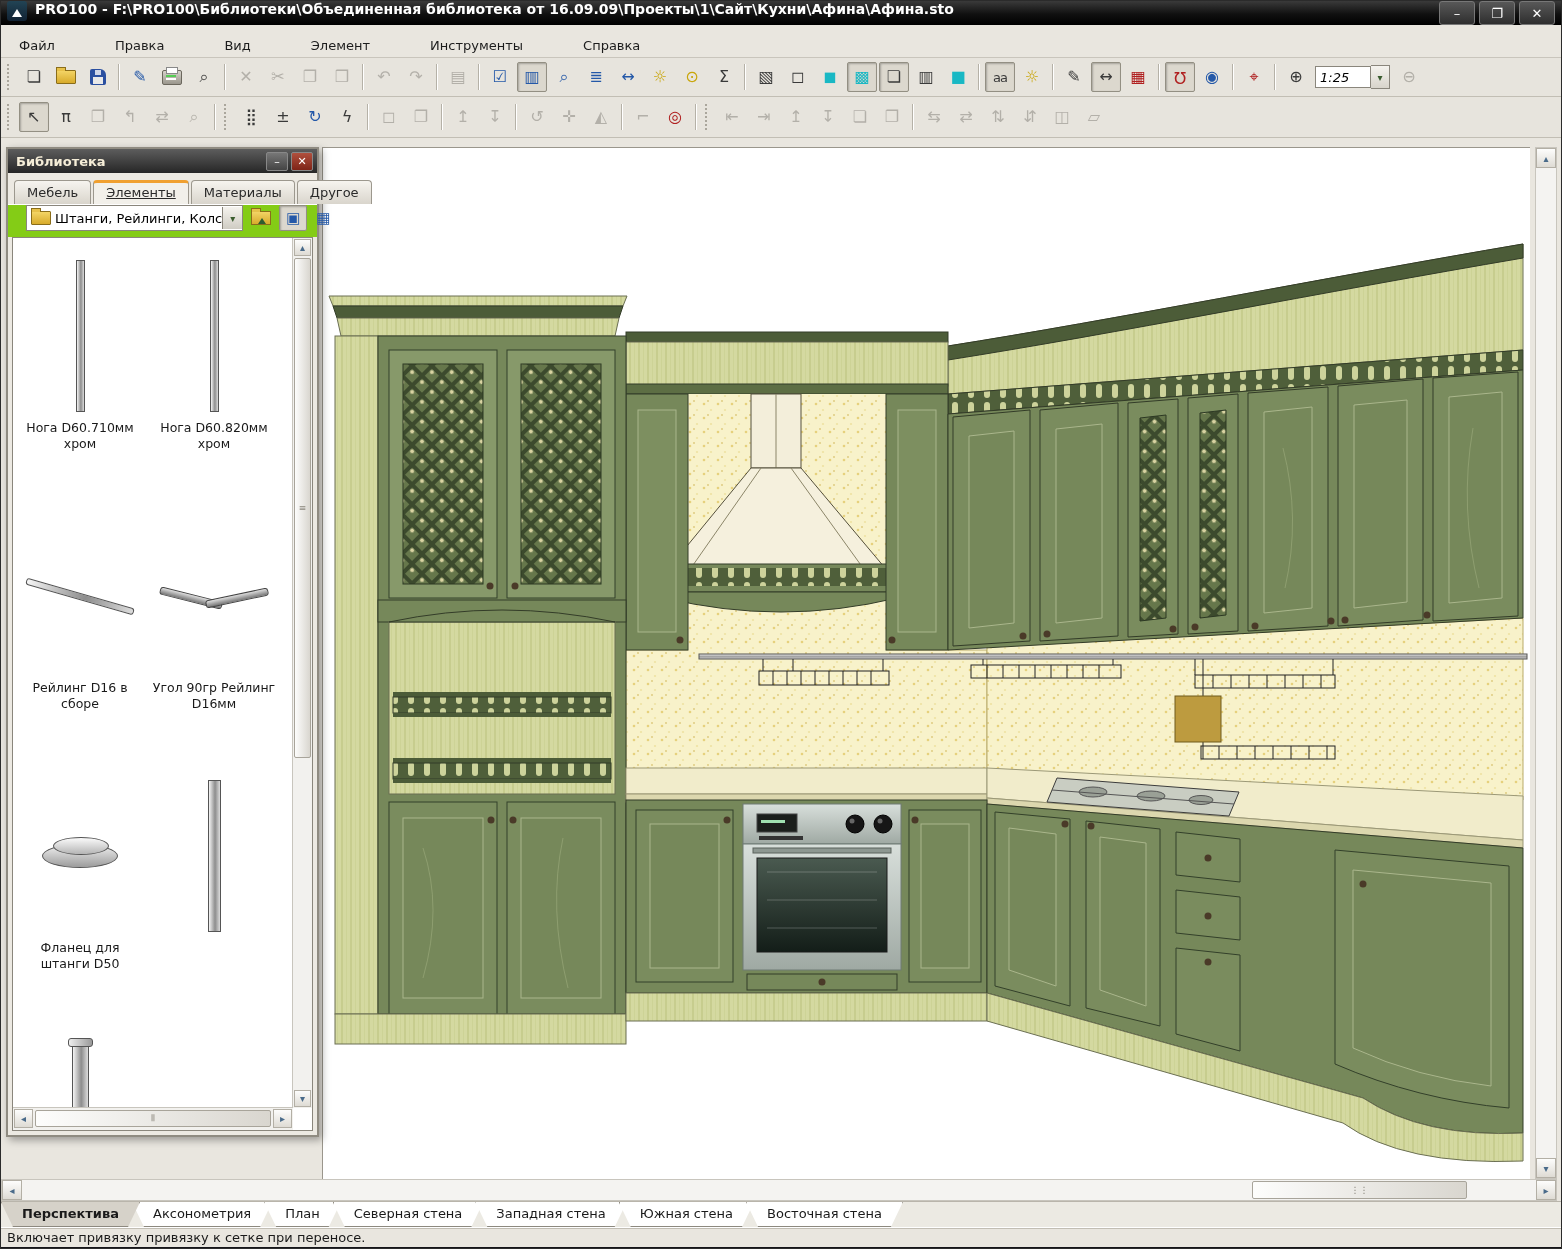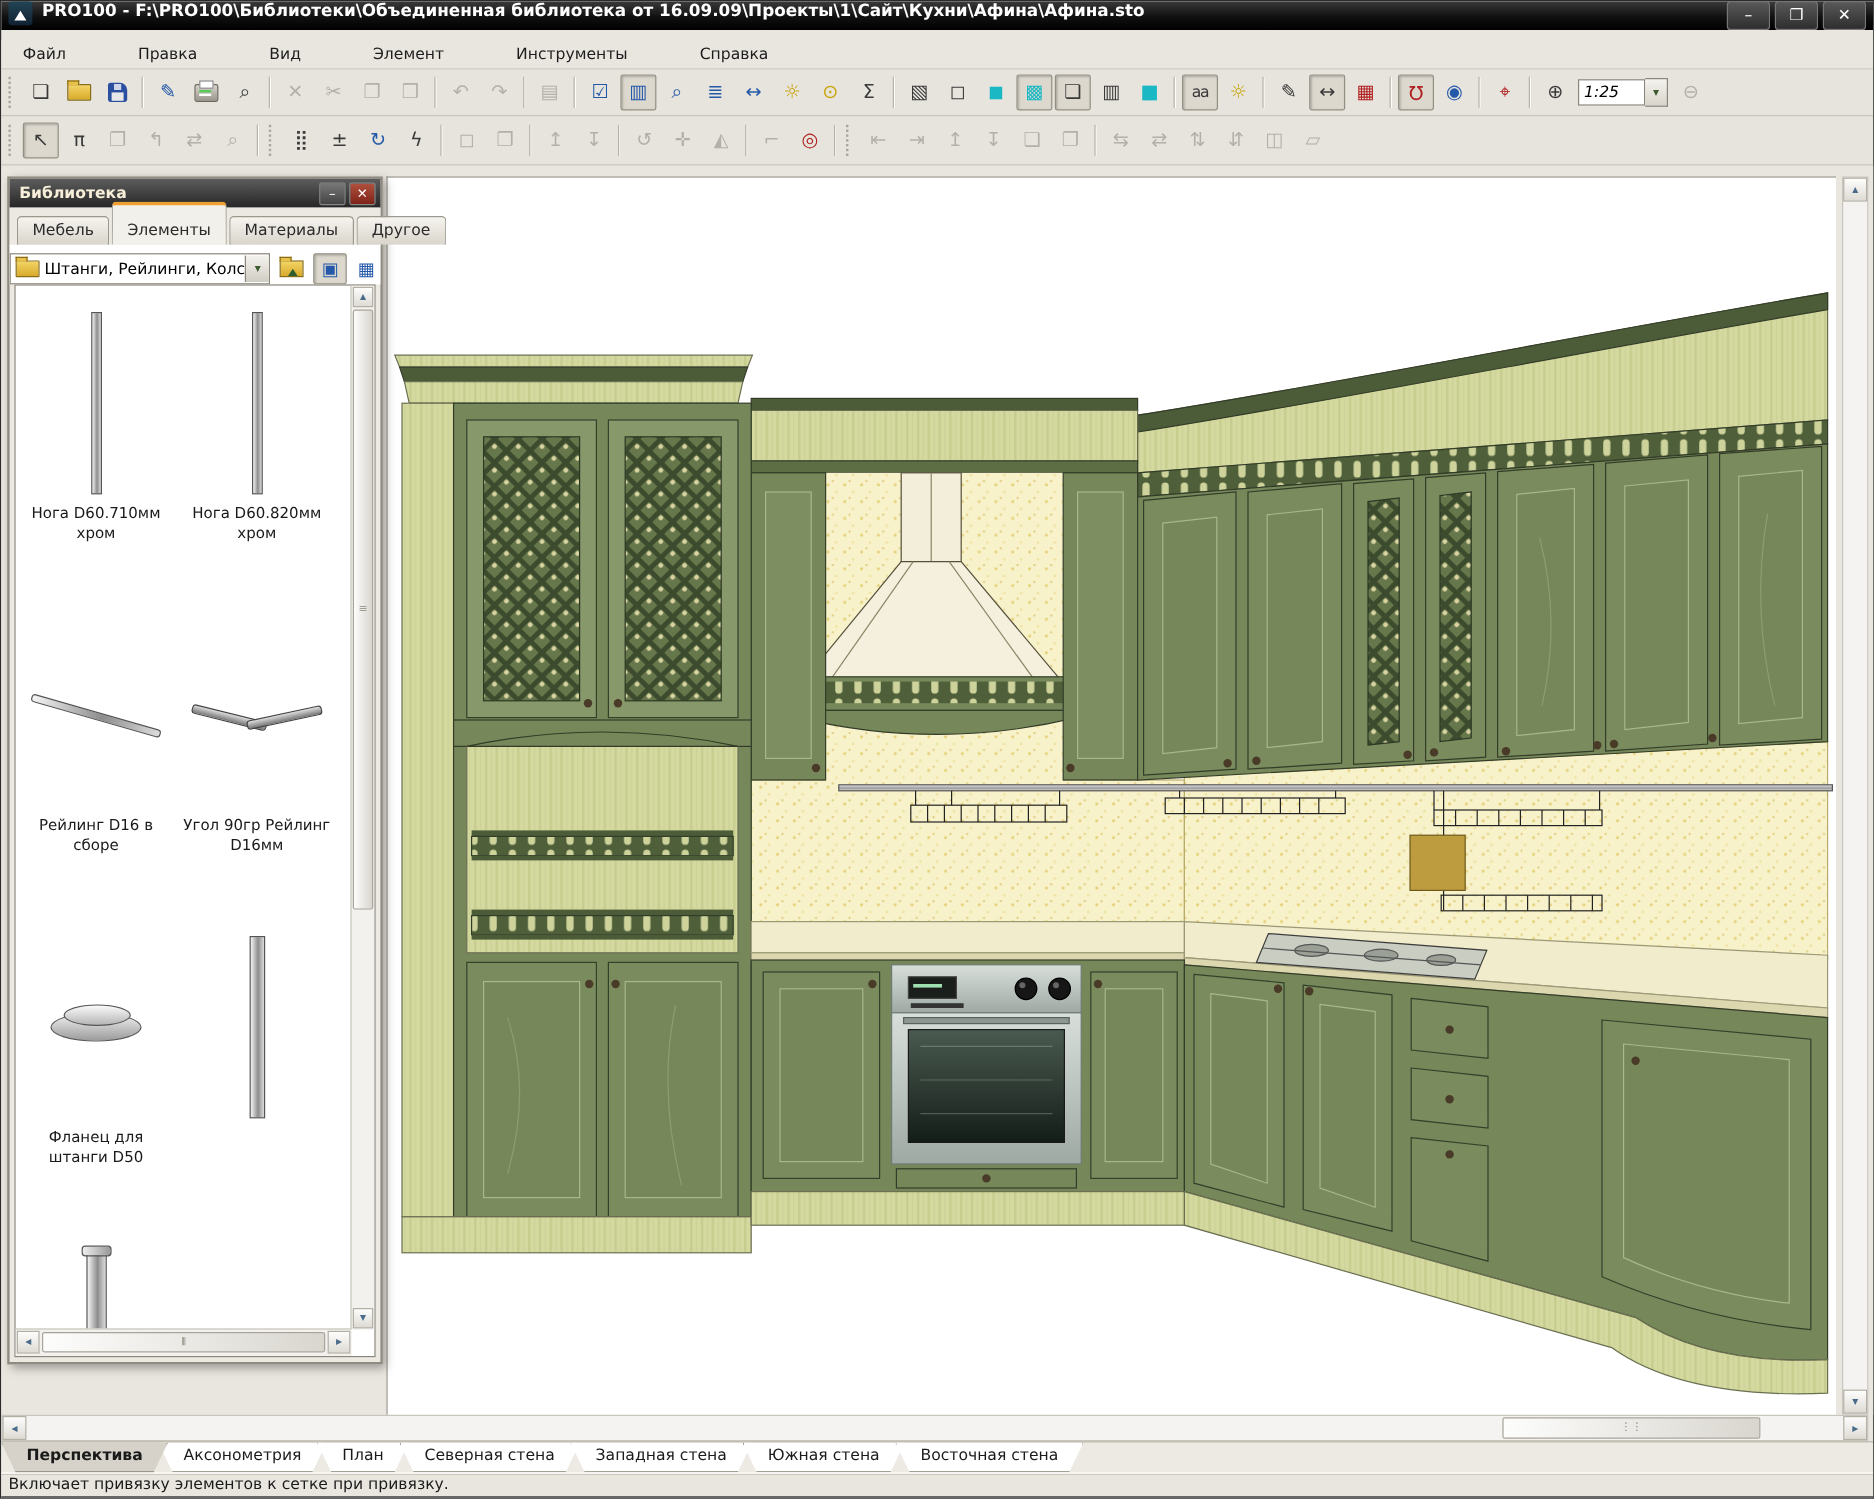--- a/index.html
+++ b/index.html
@@ -54,22 +54,22 @@
   #vp-hscroll{left:0;top:1178px;width:1556px;height:22px;}
   
   #library{position:absolute;left:5px;top:146px;width:313px;height:990px;background:#ece9e2;border:2px solid #8f8b81;box-shadow:3px 3px 8px rgba(0,0,0,.35);box-sizing:border-box;}
   #lib-title{height:24px;background:linear-gradient(#5d5d5d,#262626);display:flex;align-items:center;padding:0 4px 0 8px;}
   #lib-title-text{color:#f6eed8;font-size:13px;font-weight:bold;flex:1;}
   .lib-tbtn{width:20px;height:17px;margin-left:3px;border:1px solid #888;border-radius:2px;color:#fff;font-size:11px;display:flex;align-items:center;justify-content:center;}
   #lib-min{background:linear-gradient(#777,#444);}
   #lib-close{background:linear-gradient(#b0503e,#7e2417);font-weight:bold;}
   #lib-tabs{display:flex;align-items:flex-end;height:28px;padding:3px 4px 0 6px;gap:2px;background:#ece9e2;}
   .lib-tab{flex:0 0 auto;padding:4px 12px 4px;font-size:13px;color:#2a2a2a;background:linear-gradient(#f6f4ef,#d9d5cc);border:1px solid #9c988e;border-bottom:none;border-radius:4px 4px 0 0;}
-  .lib-tab.active{background:#f2f0ea;border-top:3px solid var(--accent_tab);padding-top:14px;font-weight:normal;position:relative;z-index:2;}
-  #lib-toolbar{height:32px;border-top:1px solid #fff;background:#ffffff;display:flex;align-items:flex-end;padding:0 0;gap:4px;}
+  .lib-tab.active{background:#f2f0ea;border-top:3px solid var(--accent_tab);padding-top:2px;font-weight:normal;position:relative;z-index:2;text-decoration:underline;}
+  #lib-toolbar{height:32px;border-top:1px solid #fff;background:#84cc16;display:flex;align-items:flex-start;padding:0 18px;gap:4px;}
   #lib-combo{display:flex;align-items:center;flex:1;height:24px;border:1px solid #8a867c;background:#fff;}
   #lib-combo .i-folder{margin:0 4px;flex:0 0 auto;}
   #lib-combo-text{font-size:13px;white-space:nowrap;overflow:hidden;flex:1;}
   #lib-combo-arrow{width:19px;height:22px;background:linear-gradient(#f5f3ee,#cfccc3);border-left:1px solid #8a867c;display:flex;align-items:center;justify-content:center;font-size:10px;color:#3a5c2e;}
   .lib-tool-btn{width:26px;height:24px;display:flex;align-items:center;justify-content:center;border:1px solid transparent;border-radius:2px;flex:0 0 auto;}
   .lib-tool-btn.st-p{background:#dcd8ce;border:1px solid #938f83;box-shadow:inset 1px 1px 2px rgba(0,0,0,.25);}
   .lib-tool-btn .g{font-size:15px;}
   #lib-list-wrap{position:absolute;left:4px;top:88px;right:4px;bottom:4px;border:1px solid #8a867c;background:#fff;overflow:hidden;}
   #lib-items{position:absolute;left:0;top:0;width:268px;display:flex;flex-wrap:wrap;}
   .lib-item{width:134px;height:260px;display:flex;flex-direction:column;align-items:center;box-sizing:border-box;padding-top:14px;}
@@ -691,16 +691,16 @@
       <div class="sheet-tab active">Перспектива</div>
       <div class="sheet-tab">Аксонометрия</div>
       <div class="sheet-tab">План</div>
       <div class="sheet-tab">Северная стена</div>
       <div class="sheet-tab">Западная стена</div>
       <div class="sheet-tab">Южная стена</div>
       <div class="sheet-tab">Восточная стена</div>
     </div>
 
   <div id="statusbar">
-    <span>Включает привязку элементов к сетке при привязку.</span>
+    <span>Включает привязку привязку к сетке при переносе.</span>
   </div>
 
 </div>
 
 </body></html>

